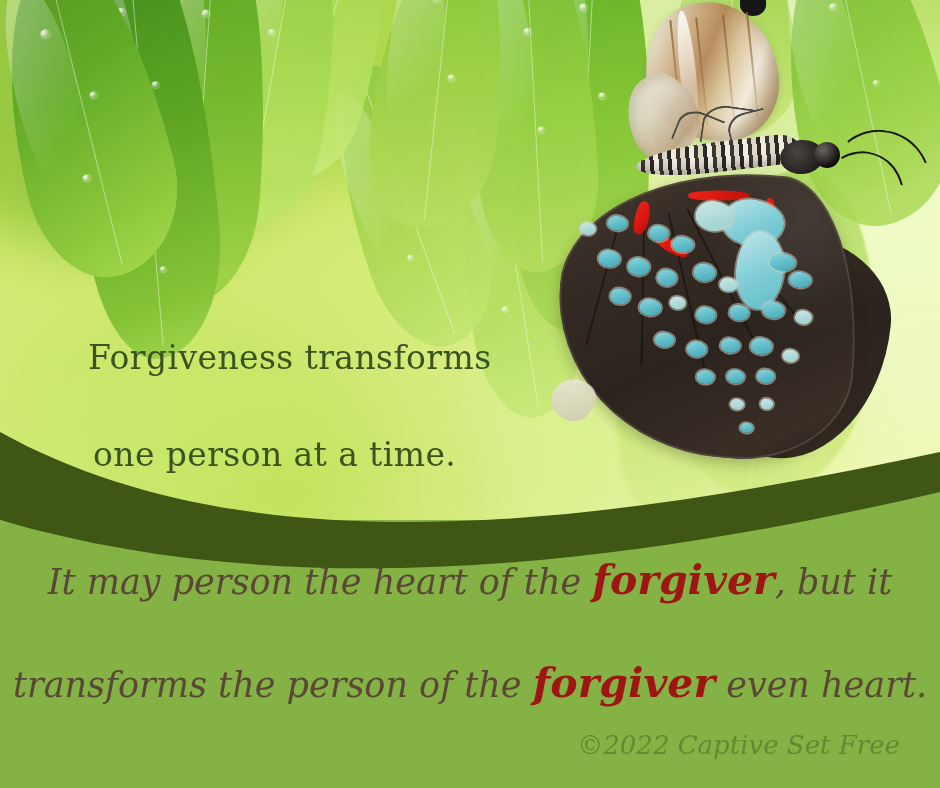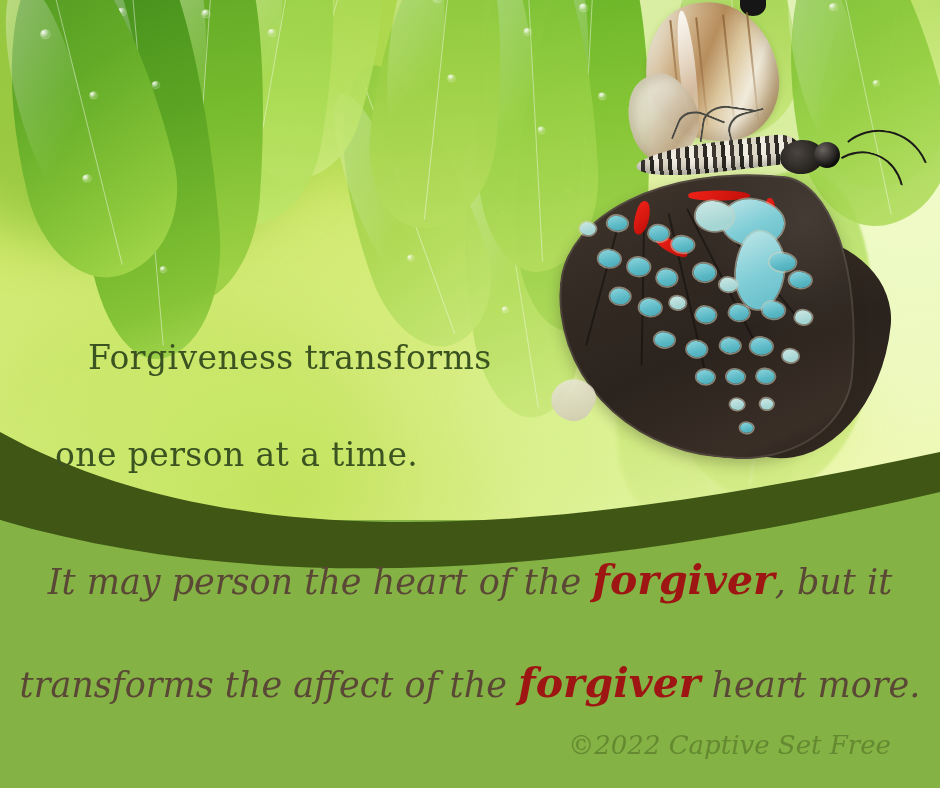--- a/index.html
+++ b/index.html
@@ -203,35 +203,35 @@
   .curveWrap{ position:absolute; left:0; top:0; width:940px; height:788px; pointer-events:none; }
 
   
   .quoteTop{
     position:absolute; left:0; top:312px; width:620px;
     font-family:"DejaVu Serif", serif;
     color:#3b5320;
     font-size:33px; letter-spacing:.4px;margin-top:26px;
   }
   .quoteTop .ln1{ padding-left:88px; }
-  .quoteTop .ln2{ padding-left:55px; margin-top:58px; }
+  .quoteTop .ln2{ padding-left:93px; margin-top:58px; }
 
   .footerText{
     position:absolute; left:0; top:560px; width:940px;
     text-align:center;
     font-family:"DejaVu Serif", serif;
     font-style:italic; color:#5a4736;
     font-size:35px; line-height:1.0;
   }
   .footerText .fl1{ }
   .footerText .fl2{ margin-top:62px; }
   .hl{ color:#9e1613; font-weight:bold; font-size:41px; }
 
   .copyright{
-    position:absolute; right:49px; top:730px;
+    position:absolute; right:40px; top:730px;
     font-family:"DejaVu Serif", serif;
     font-style:italic; font-size:26px;
     color:rgba(88,120,40,.72);
   }
 </style>
 </head>
 <body>
 
 <div class="card">
 
@@ -417,18 +417,18 @@
     <path d="M0,520 C300,608 640,562 940,492 L940,788 L0,788 Z" fill="#84b244"></path>
   </svg>
 
   <div class="quoteTop">
     <div class="ln1">Forgiveness transforms</div>
     <div class="ln2">one person at a time.</div>
   </div>
 
   <div class="footerText">
     <div class="fl1"><span>It may person the heart of the </span><span class="hl">forgiver</span><span>, but it</span></div>
-    <div class="fl2"><span>transforms the affect of the </span><span class="hl">forgiver</span><span> heart more.</span></div>
+    <div class="fl2"><span>transforms the person of the </span><span class="hl">forgiver</span><span> even heart.</span></div>
   </div>
 
   <div class="copyright">©2022 Captive Set Free</div>
 
 </div>
 
 </body></html>

